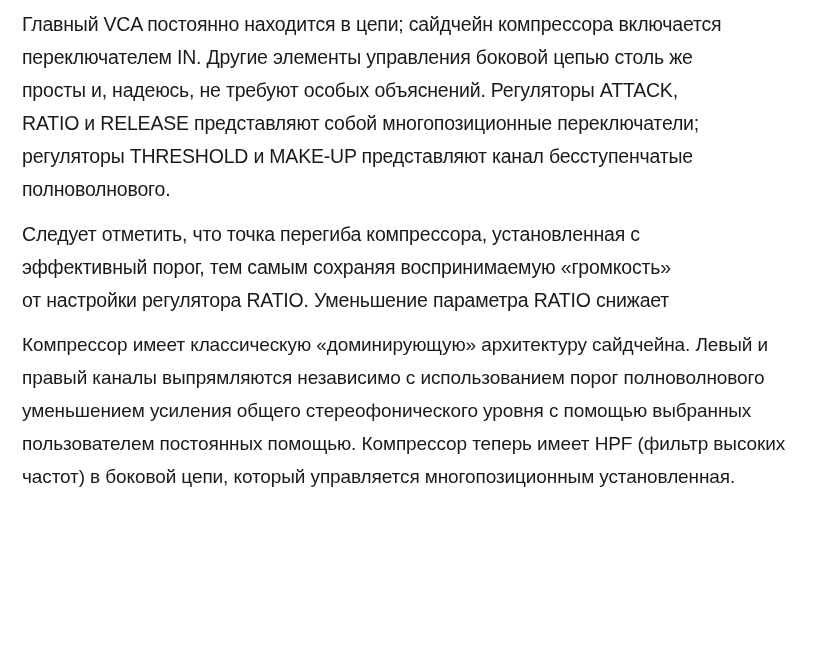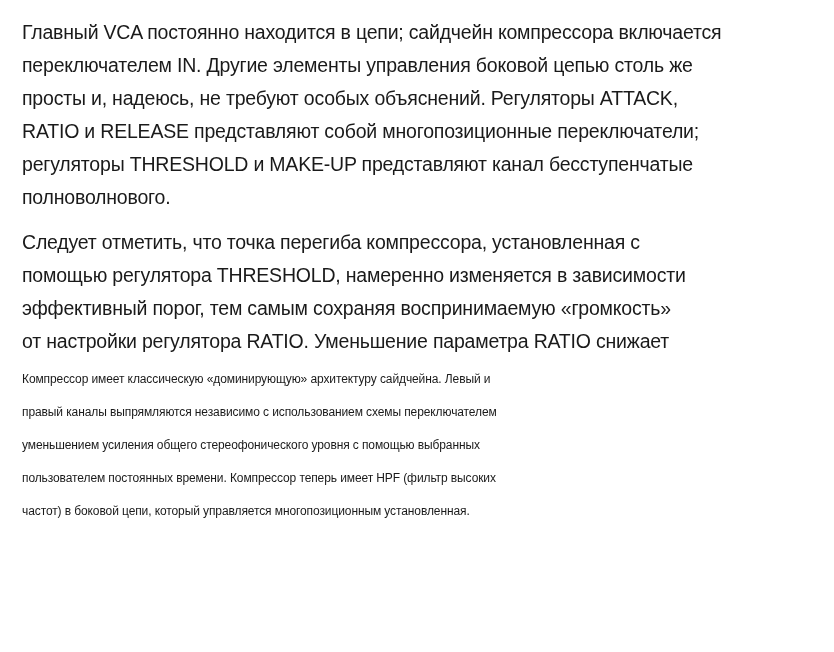--- a/index.html
+++ b/index.html
@@ -4,67 +4,66 @@
 <style>
   html, body {
     margin: 0;
     padding: 0;
     background: #ffffff;
   }
   .doc {
     width: 834px;
     height: 652px;
     box-sizing: border-box;
-    padding: 16px 12px 0 22px;
+    padding: 8px 12px 0 22px;
     background: #ffffff;
     color: #1a1a1a;
     font-family: "Liberation Sans", sans-serif;
     overflow: hidden;
   }
   .para {
     margin: 0;
   }
   .para.large {
     font-size: 19.5px;
     line-height: 33px;
     letter-spacing: -0.2px;
   }
   .para.small {
-    font-size: 12px;
+    font-size: 19px;
     line-height: 33px;
     letter-spacing: -0.1px;
   }
   .para.p1 { margin-bottom: 12px; }
-  .para.p2 { margin-bottom: 5px; }
+  .para.p2 { margin-bottom: 11px; }
   .line {
     white-space: nowrap;
   }
 </style>
 </head>
 <body>
 
 <div class="doc">
 
   <div class="para large p1">
     <div class="line">Главный VCA постоянно находится в цепи; сайдчейн компрессора включается</div>
     <div class="line">переключателем IN. Другие элементы управления боковой цепью столь же</div>
     <div class="line">просты и, надеюсь, не требуют особых объяснений. Регуляторы ATTACK,</div>
     <div class="line">RATIO и RELEASE представляют собой многопозиционные переключатели;</div>
     <div class="line">регуляторы THRESHOLD и MAKE-UP представляют канал бесступенчатые</div>
     <div class="line">полноволнового.</div>
   </div>
 
   <div class="para large p2">
     <div class="line">Следует отметить, что точка перегиба компрессора, установленная с</div>
-    <div class="line">помощью регулятора THRESHOLD, намеренно изменяется в зависимости</div>
     <div class="line">эффективный порог, тем самым сохраняя воспринимаемую «громкость»</div>
     <div class="line">от настройки регулятора RATIO. Уменьшение параметра RATIO снижает</div>
   </div>
 
   <div class="para small p3">
     <div class="line">Компрессор имеет классическую «доминирующую» архитектуру сайдчейна. Левый и</div>
-    <div class="line">правый каналы выпрямляются независимо с использованием схемы переключателем</div>
+    <div class="line">правый каналы выпрямляются независимо с использованием порог полноволнового</div>
     <div class="line">уменьшением усиления общего стереофонического уровня с помощью выбранных</div>
-    <div class="line">пользователем постоянных времени. Компрессор теперь имеет HPF (фильтр высоких</div>
+    <div class="line">пользователем постоянных помощью. Компрессор теперь имеет HPF (фильтр высоких</div>
     <div class="line">частот) в боковой цепи, который управляется многопозиционным установленная.</div>
   </div>
 
 </div>
 
 </body></html>

